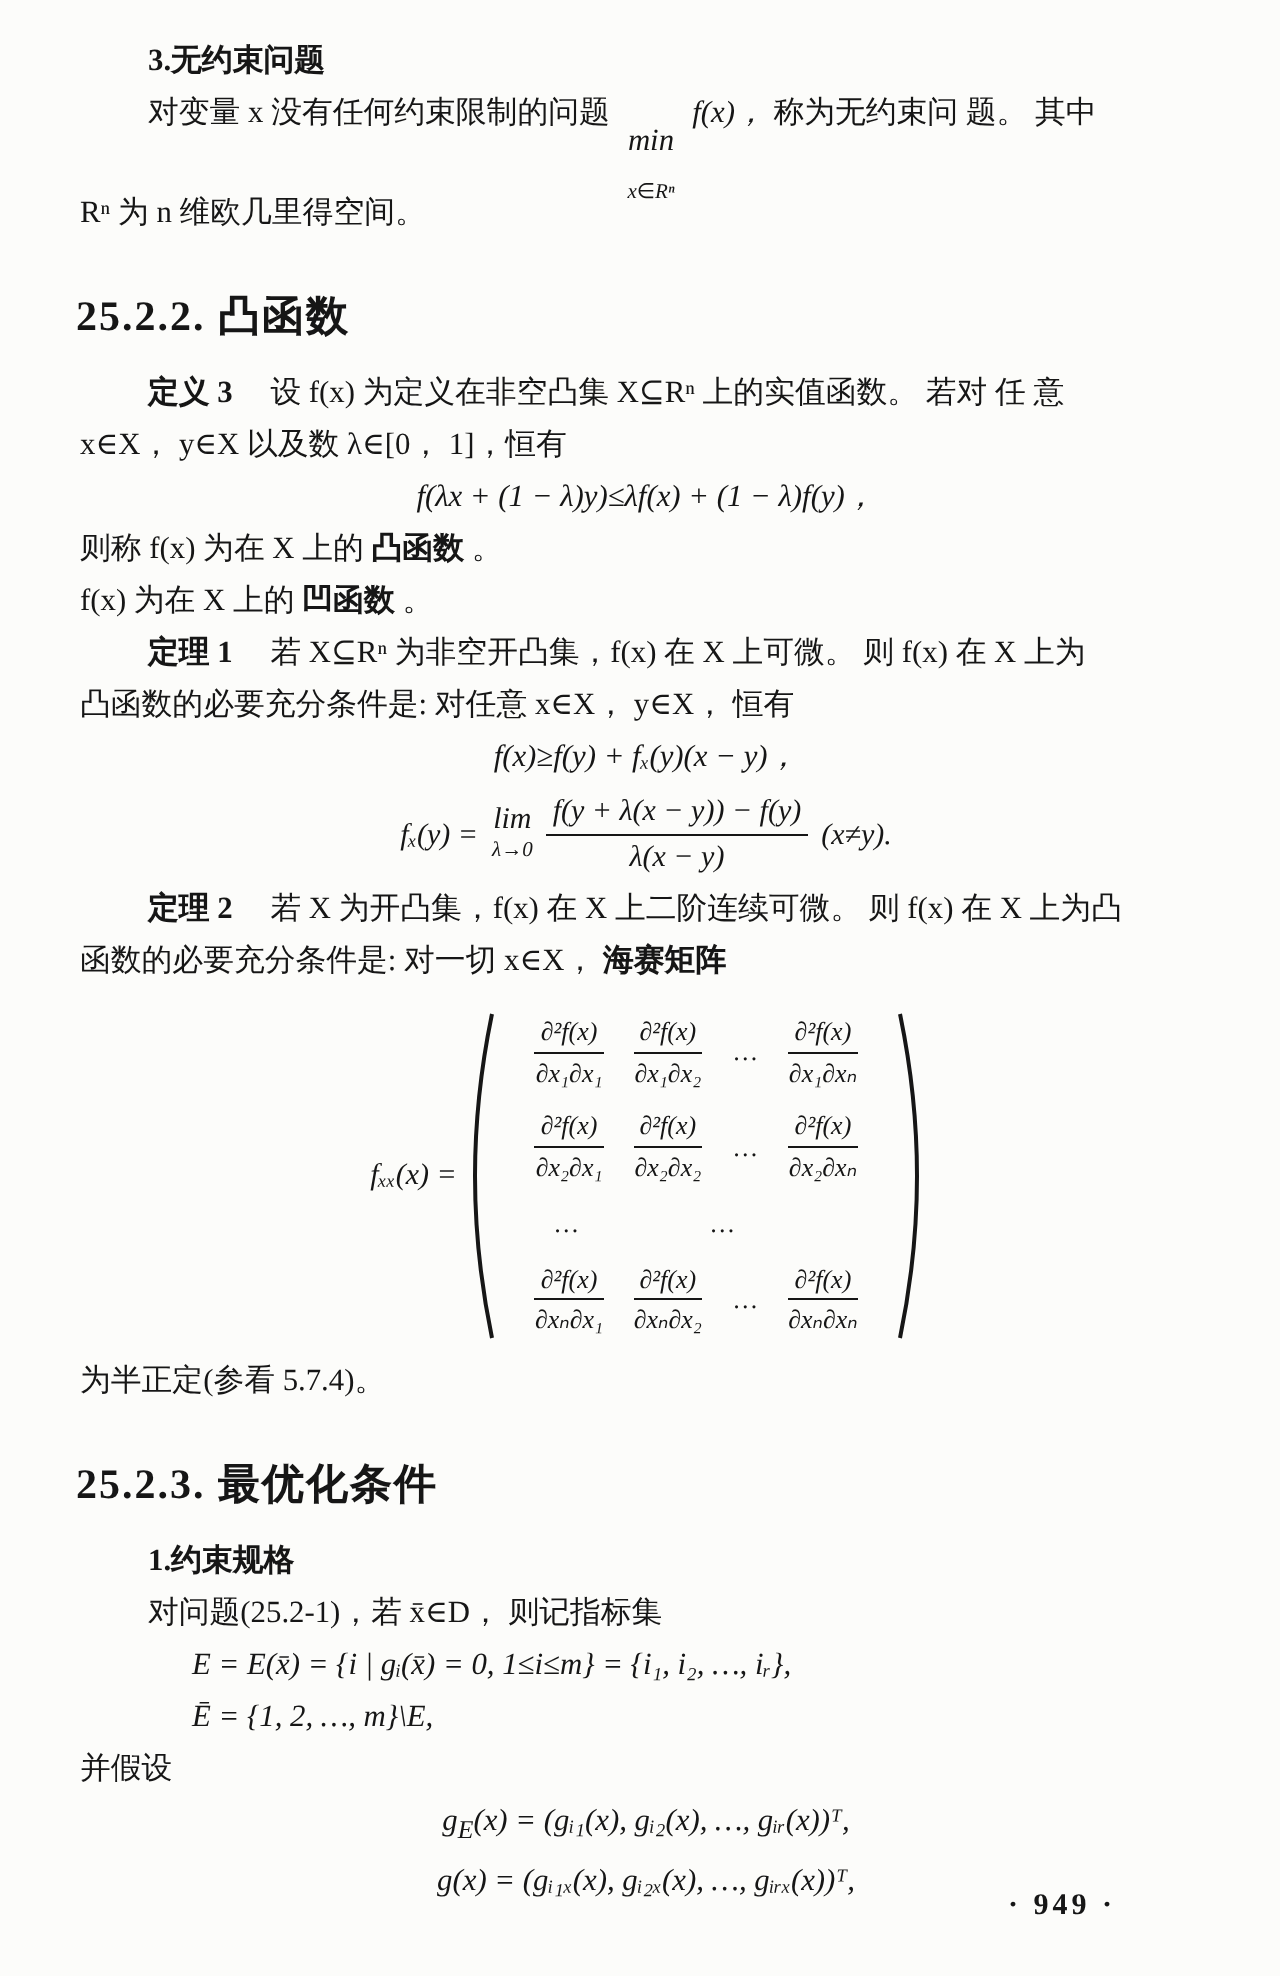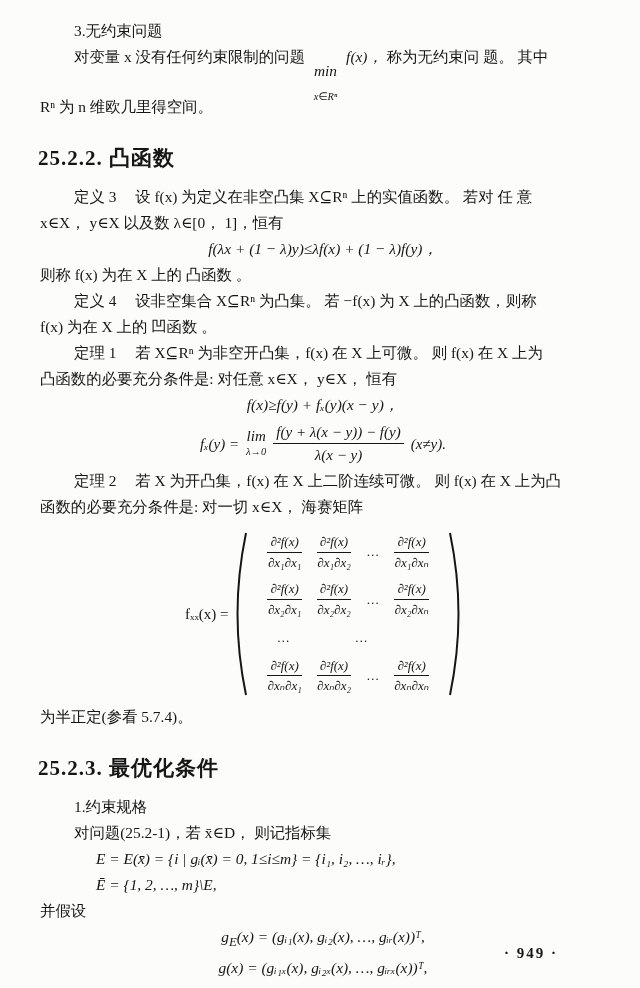--- a/index.html
+++ b/index.html
@@ -3,21 +3,21 @@
 <meta charset="utf-8">
 <style>
   html,body { margin:0; padding:0; }
   .page {
     position:relative; width:640px; height:988px;
     background:#fcfcfa; color:#161616; overflow:hidden;
     font-family:"Liberation Serif","DejaVu Serif","DejaVu Sans",serif;
   }
   .content { padding:18px 34px 0 40px; font-size:15.4px; }
   .l { line-height:26px; white-space:nowrap; }
-  .bold { font-weight:normal; }
+  .bold { font-weight:bold; }
   .ind1 { padding-left:34px; }
   .gap2 { margin-left:15px; }
   .center { text-align:center; }
   .math { font-style:italic; font-family:"Liberation Serif","DejaVu Sans",serif; }
   .h {
     font-size:21px; font-weight:bold; line-height:28px;
     margin:24px 0 12px -2px; letter-spacing:1px;
   }
   .p1 { height:42px; }
   .mstack {
@@ -26,21 +26,21 @@
   }
   .mstack .sub { font-size:10.5px; margin-top:14px; }
   .mt8 { margin-top:8px; }
   .frac { display:inline-block; vertical-align:middle; text-align:center; line-height:1.2;font-style:italic; }
   .frac .fn { display:block; border-bottom:1.4px solid #161616; padding:0 3px 2px; }
   .frac .fd { display:block; padding-top:2px; }
   .limrow { display:flex; justify-content:center; align-items:center; gap:7px; margin:5px 0 4px; font-size:15px; line-height:1.2; }
   .limstack { display:inline-flex; flex-direction:column; align-items:center; line-height:1; }
   .limstack .sub { font-size:10.5px; margin-top:3px; }
   .hess { display:flex; justify-content:center; align-items:center; margin:10px 0 6px; }
-  .hess .lhs { font-size:15px; margin-right:7px; }
+  .hess .lhs { font-size:15px; margin-right:7px; font-style:italic; }
   .paren svg { display:block; }
   .hgrid {
     display:grid; grid-template-columns:repeat(4,auto);
     column-gap:15px; row-gap:11px; align-items:center; justify-items:center;
     font-size:13px; padding:0 5px; margin:0 14px;
   }
   .hdots { grid-column:1 / -1; justify-self:center; letter-spacing:26px; padding-right:26px; }
   .cdots { font-style:normal; }
   .findent { padding-left:56px; }
   .pagenum {
@@ -75,24 +75,20 @@
       <span class="gap2">设 f(x) 为定义在非空凸集 X⊆Rⁿ 上的实值函数。 若对 任 意</span>
     </div>
     <div class="l">x∈X， y∈X 以及数 λ∈[0， 1]，恒有</div>
     <div class="l center math">f(λx + (1 − λ)y)≤λf(x) + (1 − λ)f(y)，</div>
     <div class="l">
       <span>则称 f(x) 为在 X 上的</span>
       <span class="bold">凸函数</span>
       <span>。</span>
     </div>
 
-    <div class="l ind1">
-      <span class="bold">定义 4</span>
-      <span class="gap2">设非空集合 X⊆Rⁿ 为凸集。 若 −f(x) 为 X 上的凸函数，则称</span>
-    </div>
     <div class="l">
       <span>f(x) 为在 X 上的</span>
       <span class="bold">凹函数</span>
       <span>。</span>
     </div>
 
     <div class="l ind1">
       <span class="bold">定理 1</span>
       <span class="gap2">若 X⊆Rⁿ 为非空开凸集，f(x) 在 X 上可微。 则 f(x) 在 X 上为</span>
     </div>

